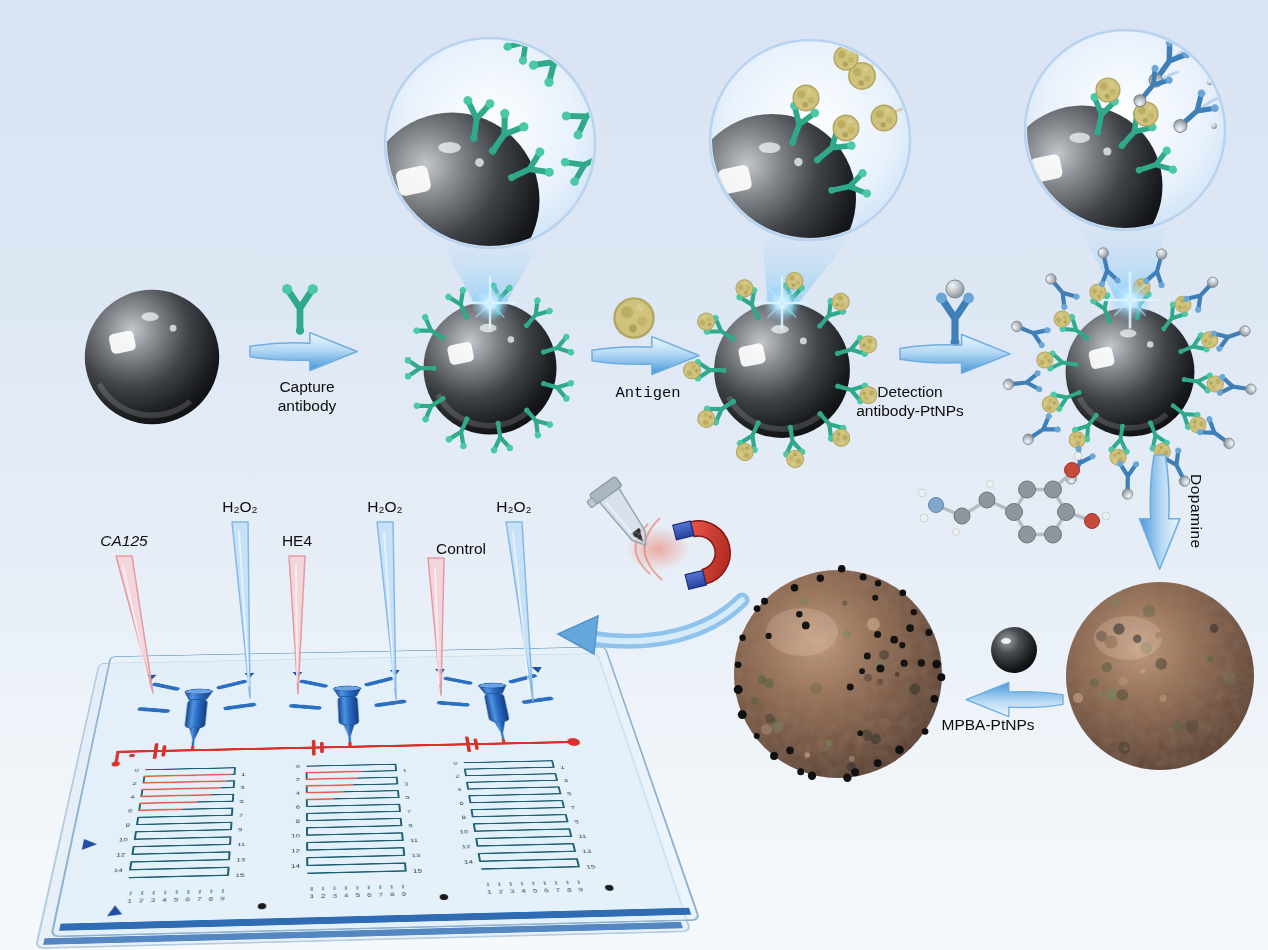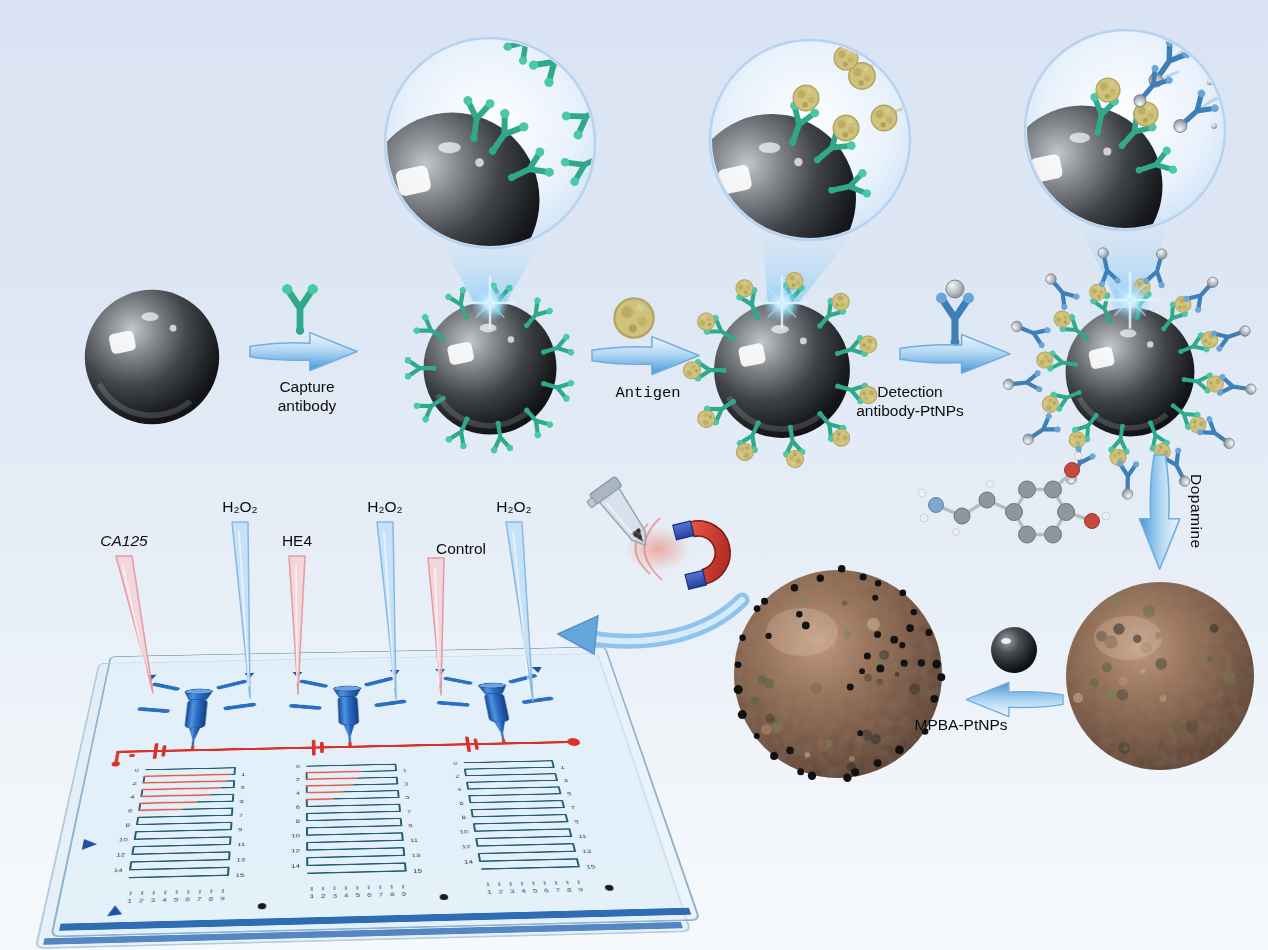--- a/index.html
+++ b/index.html
@@ -698,21 +698,21 @@
     <div>antibody</div>
   </div>
   <div class="lbl" style="left:648px;top:384px;font-family:Liberation Mono, monospace;">
     <div>Antigen</div>
   </div>
   <div class="lbl" style="left:910px;top:383px;">
     <div>Detection</div>
     <div>antibody-PtNPs</div>
   </div>
   <div class="lbl-v" style="left:1186px;top:474px;">Dopamine</div>
-  <div class="lbl" style="left:961px;top:716px;">MPBA-PtNPs</div>
+  <div class="lbl" style="left:988px;top:716px;">MPBA-PtNPs</div>
 
   <div class="lbl" style="left:124px;top:532px;font-style:italic;">CA125</div>
   <div class="lbl" style="left:240px;top:498px;">H₂O₂</div>
   <div class="lbl" style="left:297px;top:532px;">HE4</div>
   <div class="lbl" style="left:385px;top:498px;">H₂O₂</div>
   <div class="lbl" style="left:436px;top:540px;margin-left:25px;">Control</div>
   <div class="lbl" style="left:514px;top:498px;">H₂O₂</div>
 
 </div>
 

